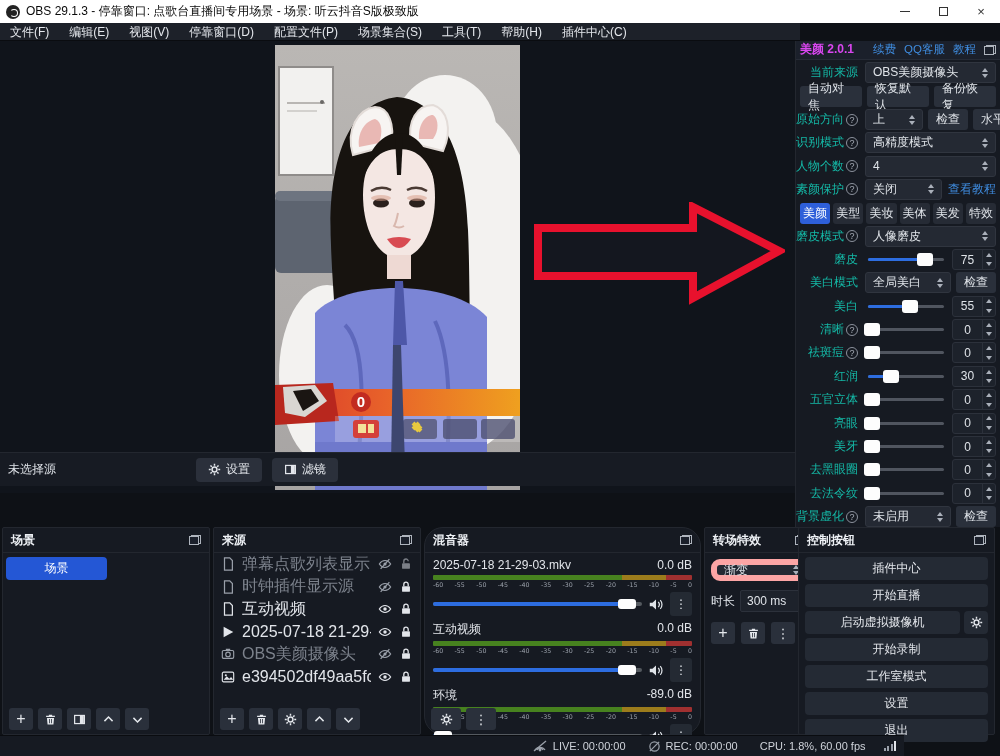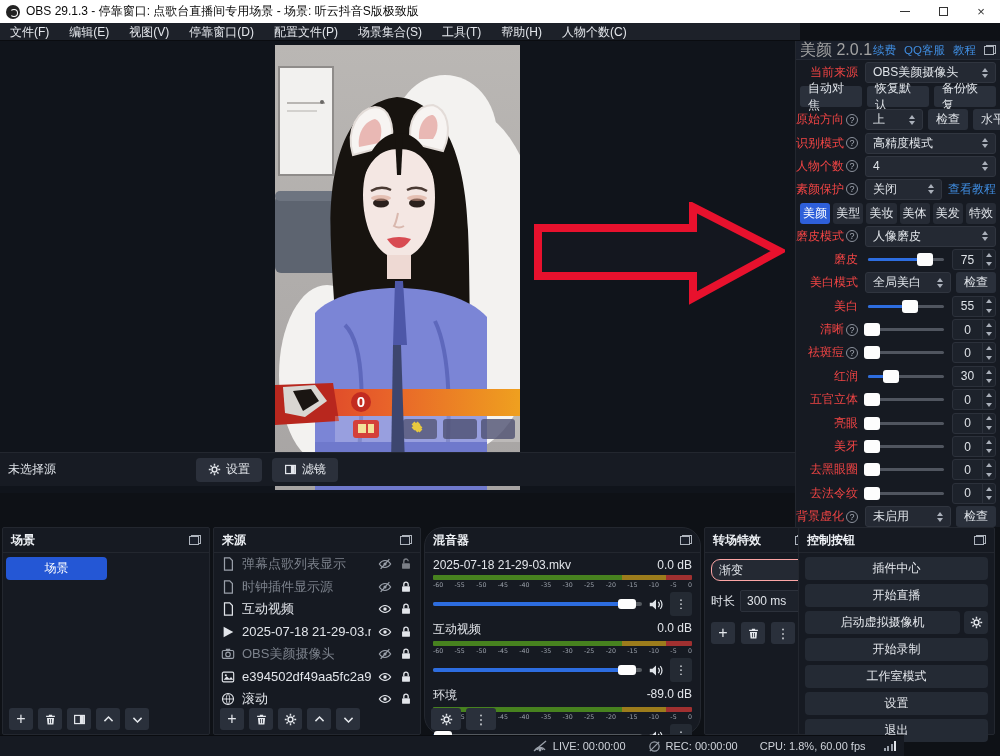--- a/index.html
+++ b/index.html
@@ -37,29 +37,29 @@
   .icon-svg { width:13px; height:13px; display:block; }
 
   
   #red-arrow { left:533px; top:161px; width:252px; height:103px; }
 
   
   #beauty { left:795px; top:41px; width:205px; height:486px; background:#161a22;
     border-left:1px solid #23272f; display:flex; flex-direction:column; padding:0 4px; }
   #beauty-header { height:19px; display:flex; align-items:center; padding:0 4px; background:#1b202b;
     border-bottom:1px solid #262b36; margin:0 -4px; }
-  #beauty-header .btitle { font-weight:normal; font-size:16px; color:#a3a3a3; }
+  #beauty-header .btitle { font-weight:bold; font-size:12px; color:#d946ef; }
   #beauty-header .blinks { margin-left:auto; display:flex; gap:8px; font-size:11.5px; }
   #beauty-header .blinks span { color:#3f8cdf; }
   .float-icon { width:12px; height:10px; position:relative; margin-left:8px; flex:0 0 auto; }
   .float-icon::before { content:""; position:absolute; right:0; top:0; width:8px; height:7px; border:1.2px solid #aeb4bd; }
   .float-icon::after { content:""; position:absolute; left:0; bottom:0; width:8px; height:7px; border:1.2px solid #aeb4bd; background:#1b202b; }
 
   .brow { display:flex; align-items:center; height:21px; margin-top:2.2px; }
-  .blabel { width:60px; text-align:right; font-size:12px; color:#ef4444; flex:0 0 auto; padding-right:2px;
+  .blabel { width:60px; text-align:right; font-size:12px; color:#14b8a6; flex:0 0 auto; padding-right:2px;
     white-space:nowrap; display:flex; justify-content:flex-end; align-items:center; gap:2px; }
   .qicon { width:12px; height:12px; border:1px solid #8b919c; border-radius:50%; color:#a6acb6;
     font-size:9px; line-height:10px; text-align:center; flex:0 0 auto; }
   .qicon::after{ content:"?"; }
   .dd { flex:1; height:21px; background:#242933; border:1px solid #30353f; border-radius:3px;
     margin-left:5px; display:flex; align-items:center; padding-left:7px; position:relative; font-size:12px; }
   .dd .chev { position:absolute; right:4px; top:0; bottom:0; width:12px; display:flex;
     flex-direction:column; align-items:center; justify-content:center; gap:2px; }
   .tri-up { width:0; height:0; border-left:3.5px solid transparent; border-right:3.5px solid transparent; border-bottom:4px solid #aab0ba; }
   .tri-dn { width:0; height:0; border-left:3.5px solid transparent; border-right:3.5px solid transparent; border-top:4px solid #aab0ba; }
@@ -95,21 +95,21 @@
 
   .dock-toolbar { position:absolute; left:6px; bottom:4px; display:flex; gap:5px; }
   .tool-btn { width:24px; height:22px; background:#2a303b; border-radius:3px; display:flex;
     align-items:center; justify-content:center; font-size:13px; color:#e4e7ec; }
   .tool-plus { font-size:16px; line-height:16px; }
 
   .scene-item { margin:4px 3px; width:101px; height:23px; background:#2457d5; border-radius:4px;
     color:#fff; display:flex; align-items:center; justify-content:center; font-size:12px; }
 
   .src-row { display:flex; align-items:center; height:22.5px; padding:0 7px; gap:7px; }
-  .src-name { flex:1; font-size:13px; color:#e2e5ea; white-space:nowrap; overflow:hidden; }
+  .src-name { flex:1; font-size:16px; color:#e2e5ea; white-space:nowrap; overflow:hidden; }
   .src-row.dim .src-name { color:#7c828c; }
   .src-ico { width:14px; height:14px; flex:0 0 auto; }
 
   
   .mix-ch { padding:5px 8px 0 8px; }
   .mix-name-row { display:flex; font-size:12px; color:#e2e5ea; }
   .mix-db { margin-left:auto; }
   .meter { margin-top:3px; height:5px; display:flex; border-radius:1px; overflow:hidden; }
   .meter .g { width:73%; background:#47821f; }
   .meter .y { width:17%; background:#9c7c1c; }
@@ -119,21 +119,21 @@
   .vol-row { display:flex; align-items:center; margin-top:4px; gap:6px; }
   .vol-slider { flex:1; height:4px; background:#54595f; border-radius:2px; position:relative; }
   .vol-fill { height:4px; background:#2d6de0; border-radius:2px; position:relative; }
   .vol-handle { position:absolute; right:-9px; top:-3px; width:18px; height:10px; background:#fdfdfd; border-radius:3px; }
   .kebab-btn { width:22px; height:24px; background:#242a33; border-radius:3px; display:flex;
     align-items:center; justify-content:center; color:#dfe3e8; font-size:12px; letter-spacing:0; }
   .spk { width:16px; height:13px; flex:0 0 auto; }
 
   
   .tr-body { padding:6px 6px; }
-  .tr-dd { height:22px; background:#242933; border:1px solid #fca5a5; border-radius:9px;
+  .tr-dd { height:22px; background:#242933; border:6px solid #fca5a5; border-radius:9px;
     display:flex; align-items:center; padding-left:7px; position:relative; }
   .tr-row { display:flex; align-items:center; margin-top:9px; gap:5px; }
   .tr-label { font-size:12px; }
   .tr-spin { flex:1; height:22px; background:#1d222b; border:1px solid #2c313b; border-radius:2px;
     display:flex; align-items:center; position:relative; padding-left:6px; font-size:12px; }
   .tr-btns { display:flex; gap:6px; margin-top:10px; }
 
   
   .ctl-body { padding:4px 6px; display:flex; flex-direction:column; gap:4px; }
   .ctl-row { display:flex; gap:4px; }
@@ -171,21 +171,21 @@
 
   <div id="menubar" class="abs">
     <span class="menu-item">文件(F)</span>
     <span class="menu-item">编辑(E)</span>
     <span class="menu-item">视图(V)</span>
     <span class="menu-item">停靠窗口(D)</span>
     <span class="menu-item">配置文件(P)</span>
     <span class="menu-item">场景集合(S)</span>
     <span class="menu-item">工具(T)</span>
     <span class="menu-item">帮助(H)</span>
-    <span class="menu-item">人物个数(C)</span>
+    <span class="menu-item">插件中心(C)</span>
   </div>
 
   <div id="preview-area" class="abs">
 
     <div id="portrait">
       <svg width="245" height="445" viewBox="0 0 245 445" class="svg-ico">
         <defs>
           <linearGradient id="wall" x1="0" y1="0" x2="0" y2="1">
             <stop offset="0" stop-color="#bab7b4"></stop>
               <stop offset="1" stop-color="#a7a4a3"></stop>
@@ -756,35 +756,20 @@
       <svg class="src-ico" viewBox="0 0 16 16">
         <path d="M1.5 8s2.7-4 6.5-4 6.5 4 6.5 4-2.7 4-6.5 4S1.5 8 1.5 8z" fill="none" stroke="#e2e5ea" stroke-width="1.3"></path>
         <circle cx="8" cy="8" r="2" fill="#e2e5ea"></circle>
       </svg>
       <svg class="src-ico" viewBox="0 0 16 16">
         <rect x="3.5" y="7" width="9" height="6.5" rx="1" fill="#e2e5ea"></rect>
         <path d="M5.5 7V5a2.5 2.5 0 015 0v2" fill="none" stroke="#e2e5ea" stroke-width="1.5"></path>
       </svg>
     </div>
 
-    <div class="src-row">
-      <svg class="src-ico" viewBox="0 0 16 16">
-        <circle cx="8" cy="8" r="6.3" fill="none" stroke="#e2e5ea" stroke-width="1.3"></circle>
-        <path d="M2 8h12M8 1.7c2.5 2 2.5 10.6 0 12.6M8 1.7c-2.5 2-2.5 10.6 0 12.6" fill="none" stroke="#e2e5ea" stroke-width="1"></path>
-      </svg>
-      <span class="src-name">滚动</span>
-      <svg class="src-ico" viewBox="0 0 16 16">
-        <path d="M1.5 8s2.7-4 6.5-4 6.5 4 6.5 4-2.7 4-6.5 4S1.5 8 1.5 8z" fill="none" stroke="#e2e5ea" stroke-width="1.3"></path>
-        <circle cx="8" cy="8" r="2" fill="#e2e5ea"></circle>
-      </svg>
-      <svg class="src-ico" viewBox="0 0 16 16">
-        <rect x="3.5" y="7" width="9" height="6.5" rx="1" fill="#e2e5ea"></rect>
-        <path d="M5.5 7V5a2.5 2.5 0 015 0v2" fill="none" stroke="#e2e5ea" stroke-width="1.5"></path>
-      </svg>
-    </div>
 
     <div class="dock-toolbar">
       <div class="tool-btn tool-plus">+</div>
       <div class="tool-btn">
         <svg class="icon-svg" viewBox="0 0 16 16">
           <path fill="#e4e7ec" d="M6 2h4v1.4h3.4v1.6H2.6V3.4H6zM3.6 6h8.8l-.8 8H4.4z"></path>
           <path fill="#2a303b" d="M6.3 7.5h1v5h-1zM8.7 7.5h1v5h-1z"></path>
         </svg>
       </div>
       <div class="tool-btn">

